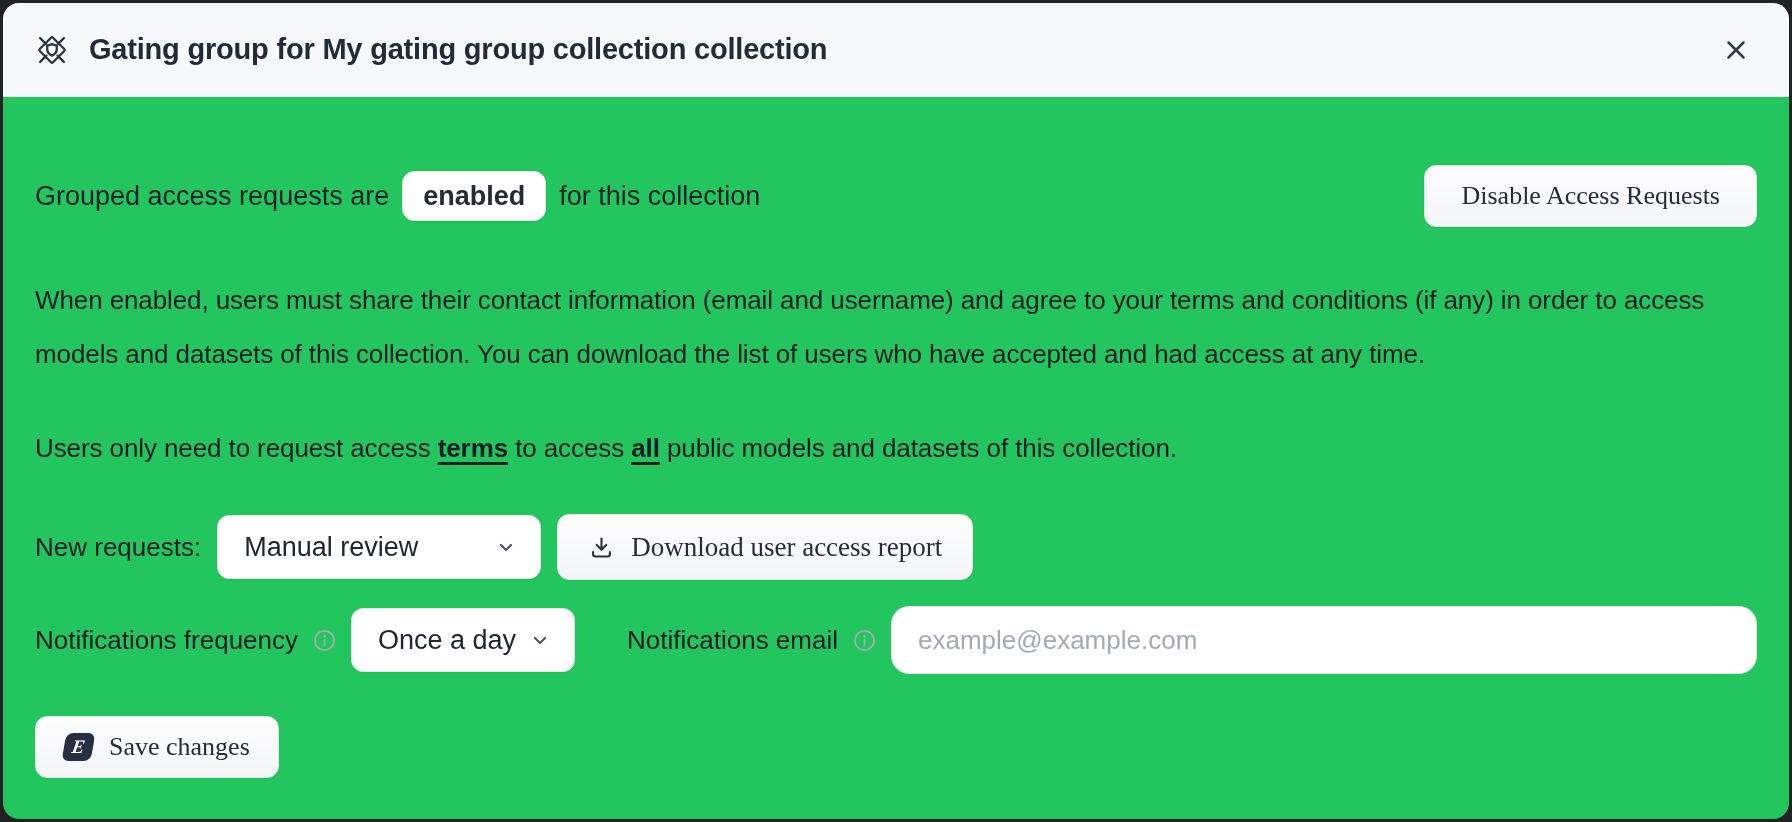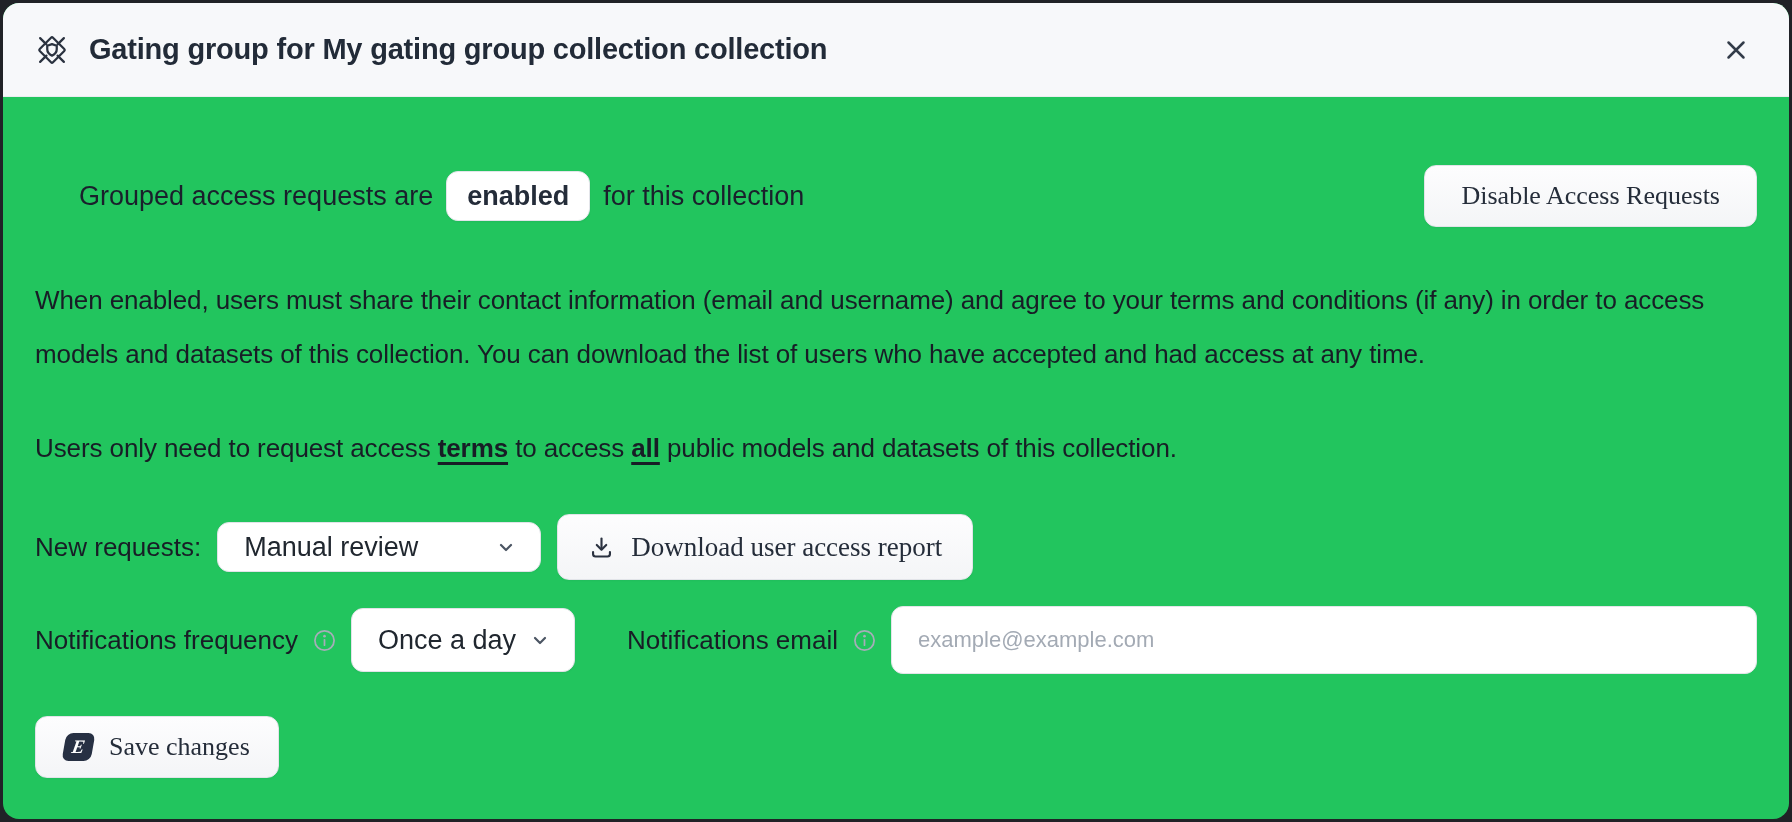--- a/index.html
+++ b/index.html
@@ -34,21 +34,21 @@
   .close-btn{
     margin-left:auto;
     background:none;border:none;cursor:pointer;
     padding:8px;display:flex;align-items:center;
   }
   .modal-body{
     flex:1;padding:0 32px;box-sizing:border-box;
   }
   .status-row{
     margin-top:36px;
-    display:flex;align-items:center;justify-content:space-between;margin-left:44px;
+    display:flex;align-items:center;justify-content:space-between;
   }
   .status-text{
     display:flex;align-items:center;gap:13px;
     font-size:27px;color:#1a202c;
   }
   .status-pill{
     display:inline-flex;align-items:center;
     height:48px;padding:0 20px;
     background:#ffffff;
     border:1px solid #e3e5ea;
@@ -85,45 +85,45 @@
     text-decoration-thickness:2.5px;
     text-underline-offset:5px;
   }
   .field-label{font-size:26px;color:#181d26;white-space:nowrap;}
   .requests-row{
     margin-top:50px;
     display:flex;align-items:center;gap:16px;
   }
   .select{
     display:inline-flex;align-items:center;justify-content:space-between;
-    height:50px;box-sizing:border-box;
+    height:64px;box-sizing:border-box;
     background:#ffffff;
     border:1.5px solid #e1e3e8;
     border-radius:12px;
     padding:0 22px 0 26px;
     font-size:27px;color:#20272f;
     cursor:pointer;
     box-shadow:0 1px 2px rgba(20,25,40,.04);
   }
   .select-new-requests{width:324px;}
   .select-frequency{width:224px;height:64px;}
   .download-btn{padding:0 30px;gap:16px;height:66px;font-size:27px;}
   .notif-row{
     margin-top:26px;
     display:flex;align-items:center;gap:12px;
   }
   .info-icon{display:flex;align-items:center;margin:0 2px;}
   .email-label{margin-left:40px;}
   .email-input{
     flex:1;height:68px;box-sizing:border-box;
-    border:1.5px solid #e3e5e9;border-radius:12px;
+    border:1.5px solid #e3e5e9;border-radius:18px;
     background:#ffffff;
     padding:0 26px;
     font-family:"Liberation Sans", sans-serif;
-    font-size:22px;color:#20272f;
+    font-size:26px;color:#20272f;
     outline:none;
   }
   .email-input::placeholder{color:#a3aab4;}
   .save-row{margin-top:42px;}
   .save-btn{padding:0 28px;gap:16px;}
   .enter-badge{
     display:inline-flex;align-items:center;justify-content:center;
     width:29px;height:28px;
     background:#273043;
     border-radius:7px;

